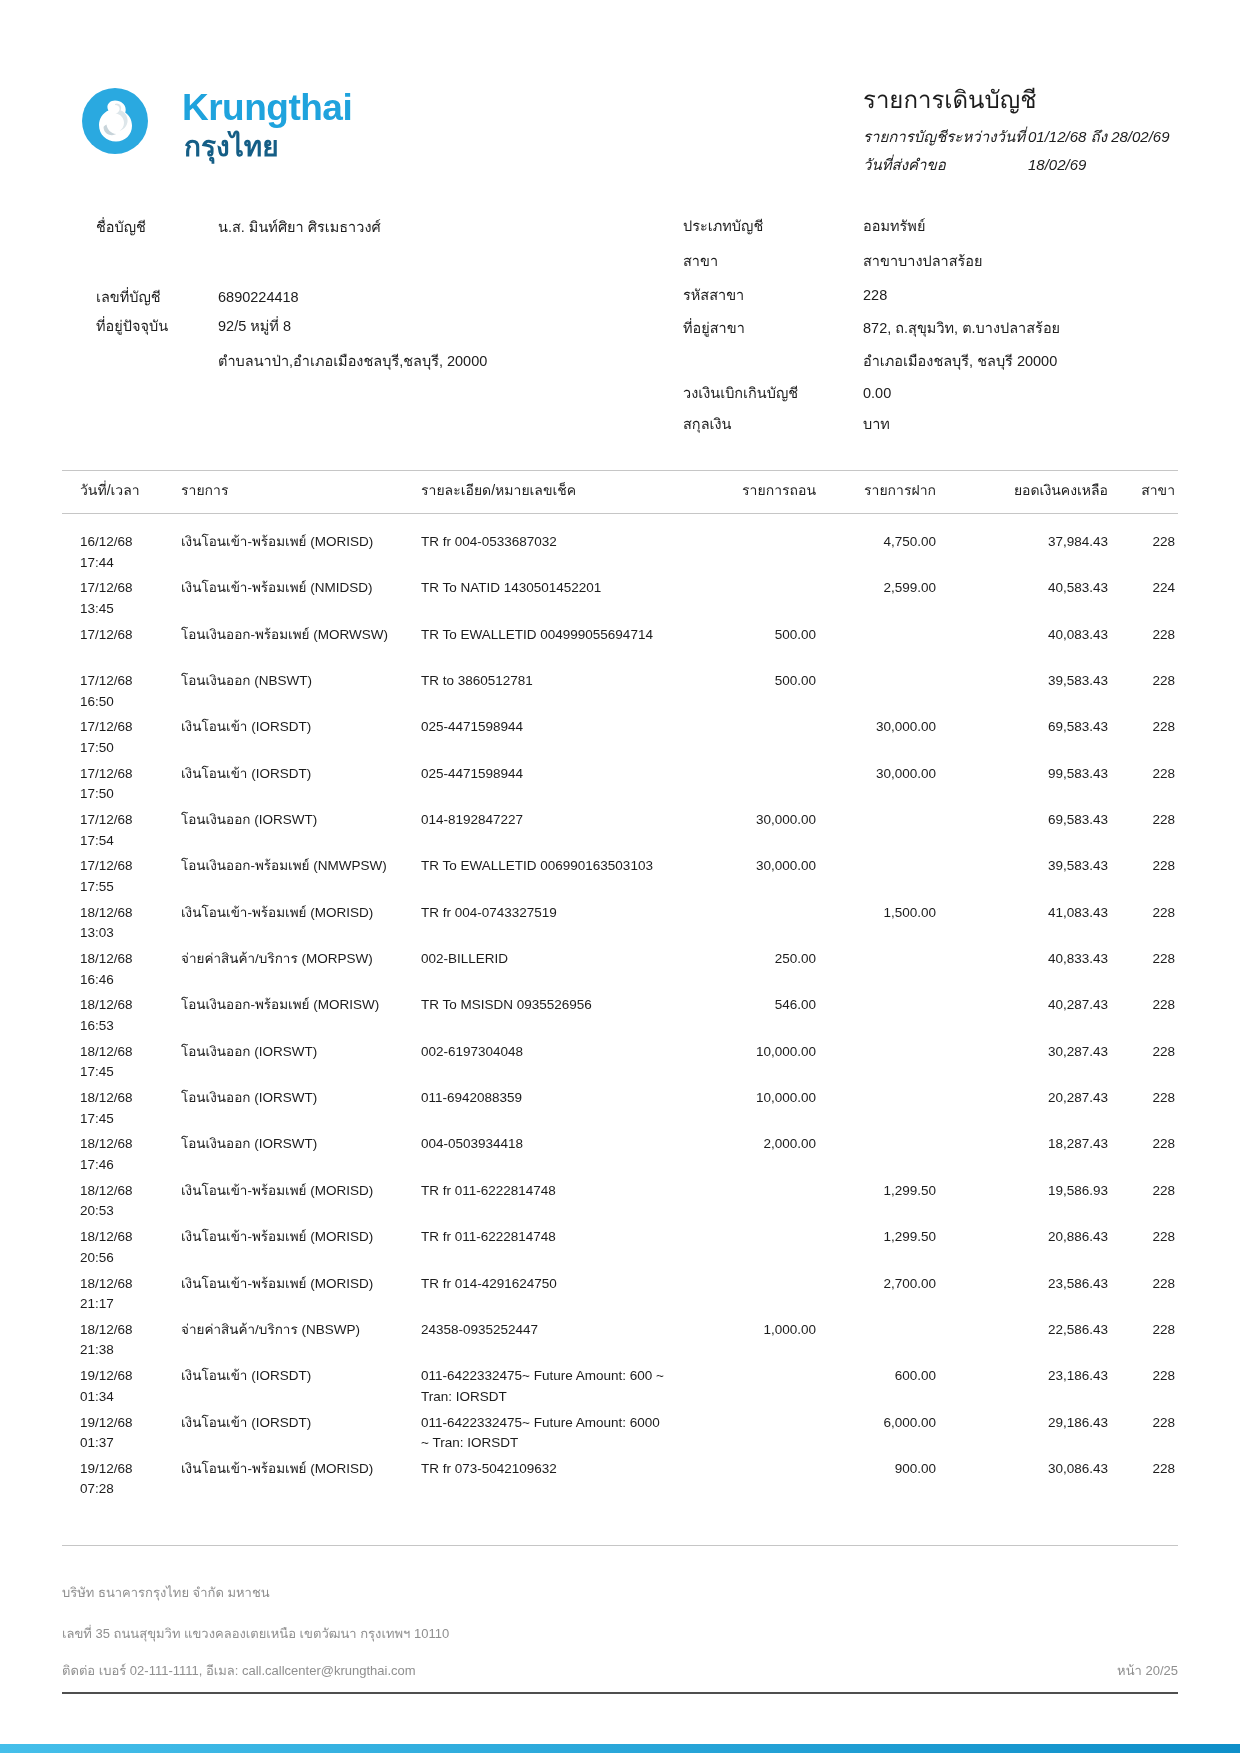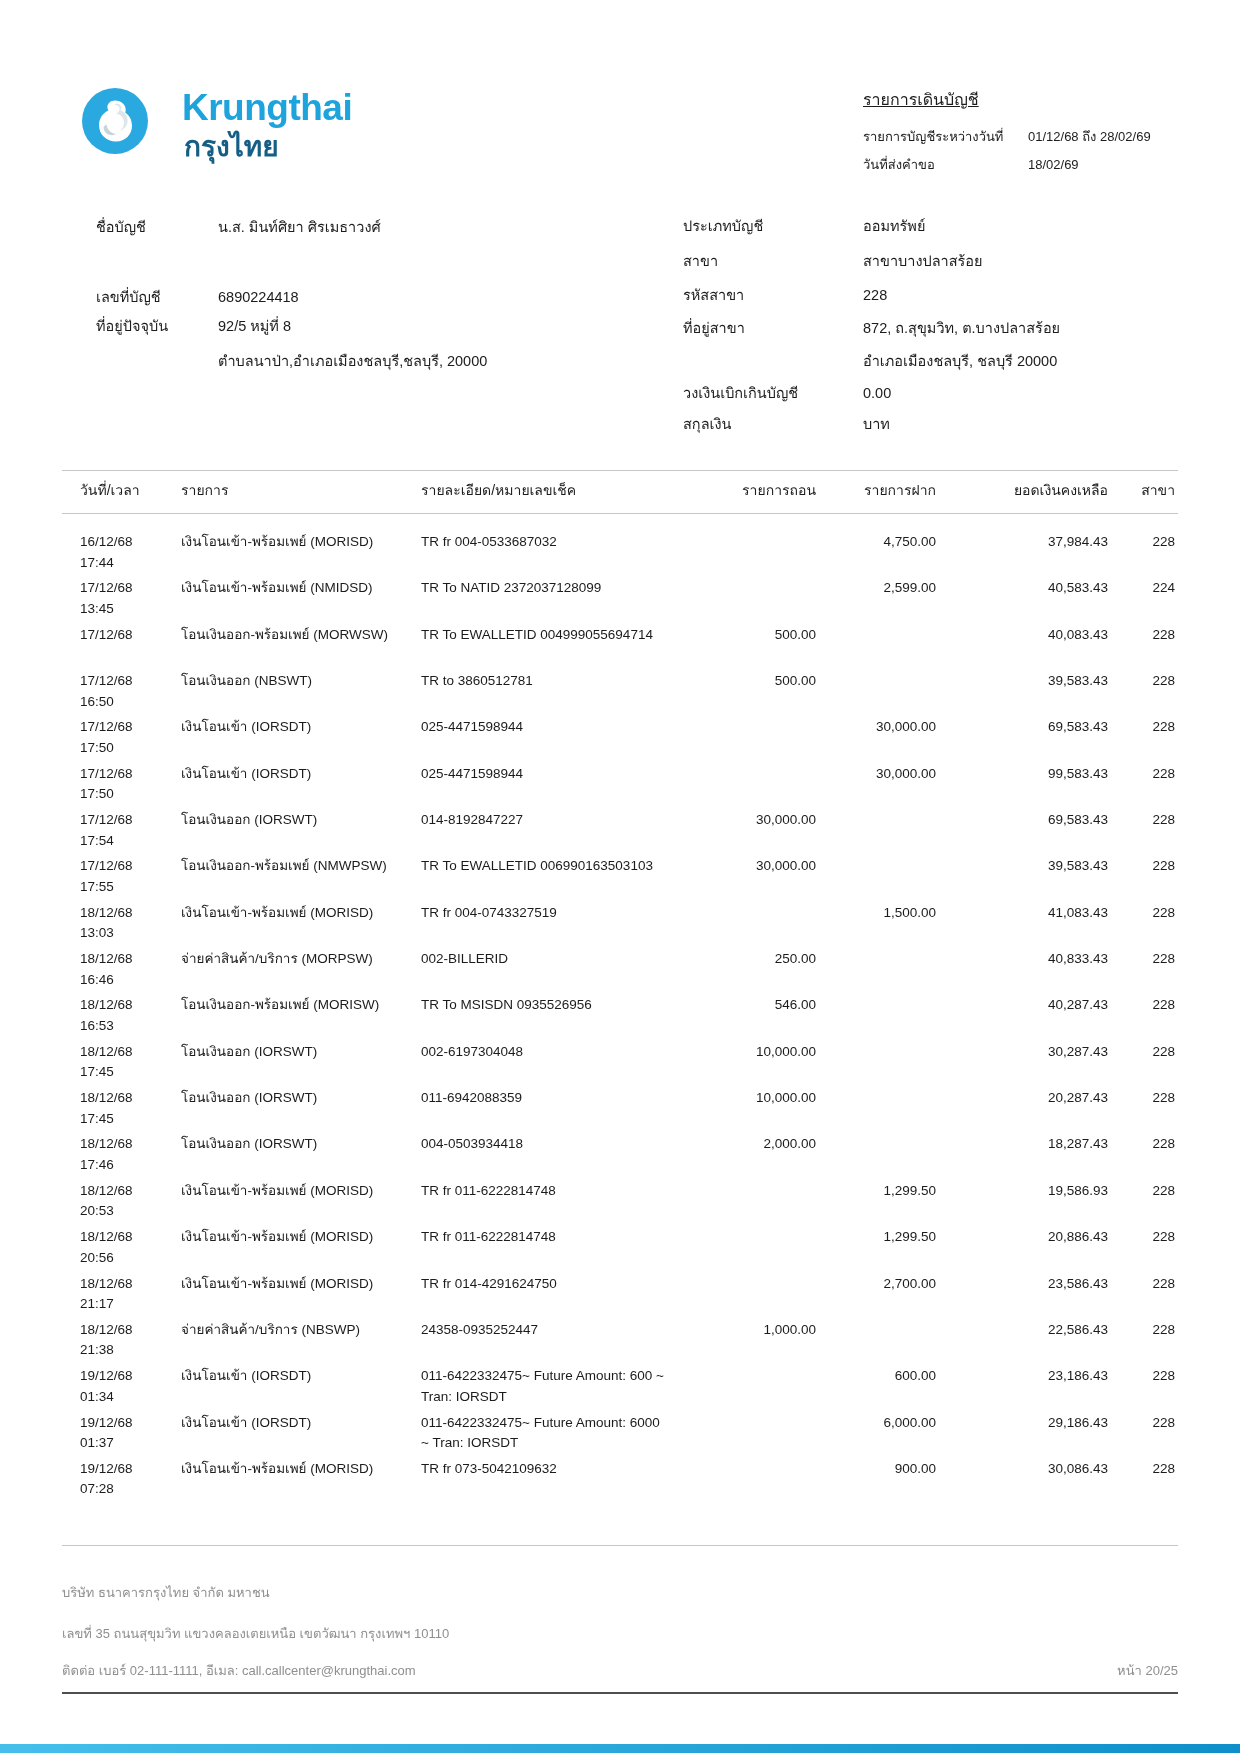--- a/index.html
+++ b/index.html
@@ -18,22 +18,22 @@
     position:absolute; left:182px; top:88px;
     font-size:37px; font-weight:bold; letter-spacing:-0.5px;
     color:var(--brand-blue,#1fa3dd); line-height:40px;
   }
   .wordmark-thai {
     position:absolute; left:184px; top:131px;
     font-size:28px; font-weight:bold;
     color:var(--brand-dark-blue,#155e86); line-height:32px;
   }
   .doc-meta { position:absolute; left:863px; top:86px; width:320px; }
-  .doc-title { font-size:16px; line-height:27px;text-decoration:underline; }
-  .meta-row { display:flex; font-size:13px; line-height:19px; }
+  .doc-title { font-size:24px; line-height:27px; }
+  .meta-row { display:flex; font-size:15px; line-height:19px;font-style:italic; }
   .meta-row.first { margin-top:14px; }
   .meta-row + .meta-row { margin-top:9px; }
   .meta-row .lbl { width:165px; flex:none; }
 
   
   .acc-col { position:absolute; top:205px; font-size:14.5px; line-height:18px; }
   .acc-col.left  { left:80px;  width:540px; }
   .acc-col.right { left:683px; width:500px; }
   .acc-row { position:absolute; display:flex; white-space:nowrap; }
   .acc-col.left  .acc-row .lbl { width:122px; flex:none;margin-left:16px; }
@@ -182,21 +182,21 @@
         <span class="c c5"></span>
         <span class="c c6"></span>
         <span class="c c7"></span>
       </div>
     </div>
 
     <div class="t-row">
       <div class="t-line">
         <span class="c c1">17/12/68</span>
         <span class="c c2">เงินโอนเข้า-พร้อมเพย์ (NMIDSD)</span>
-        <span class="c c3">TR To NATID 2372037128099</span>
+        <span class="c c3">TR To NATID 1430501452201</span>
         <span class="c c4"></span>
         <span class="c c5">2,599.00</span>
         <span class="c c6">40,583.43</span>
         <span class="c c7">224</span>
       </div>
       <div class="t-line">
         <span class="c c1">13:45</span>
         <span class="c c2"></span>
         <span class="c c3"></span>
         <span class="c c4"></span>

